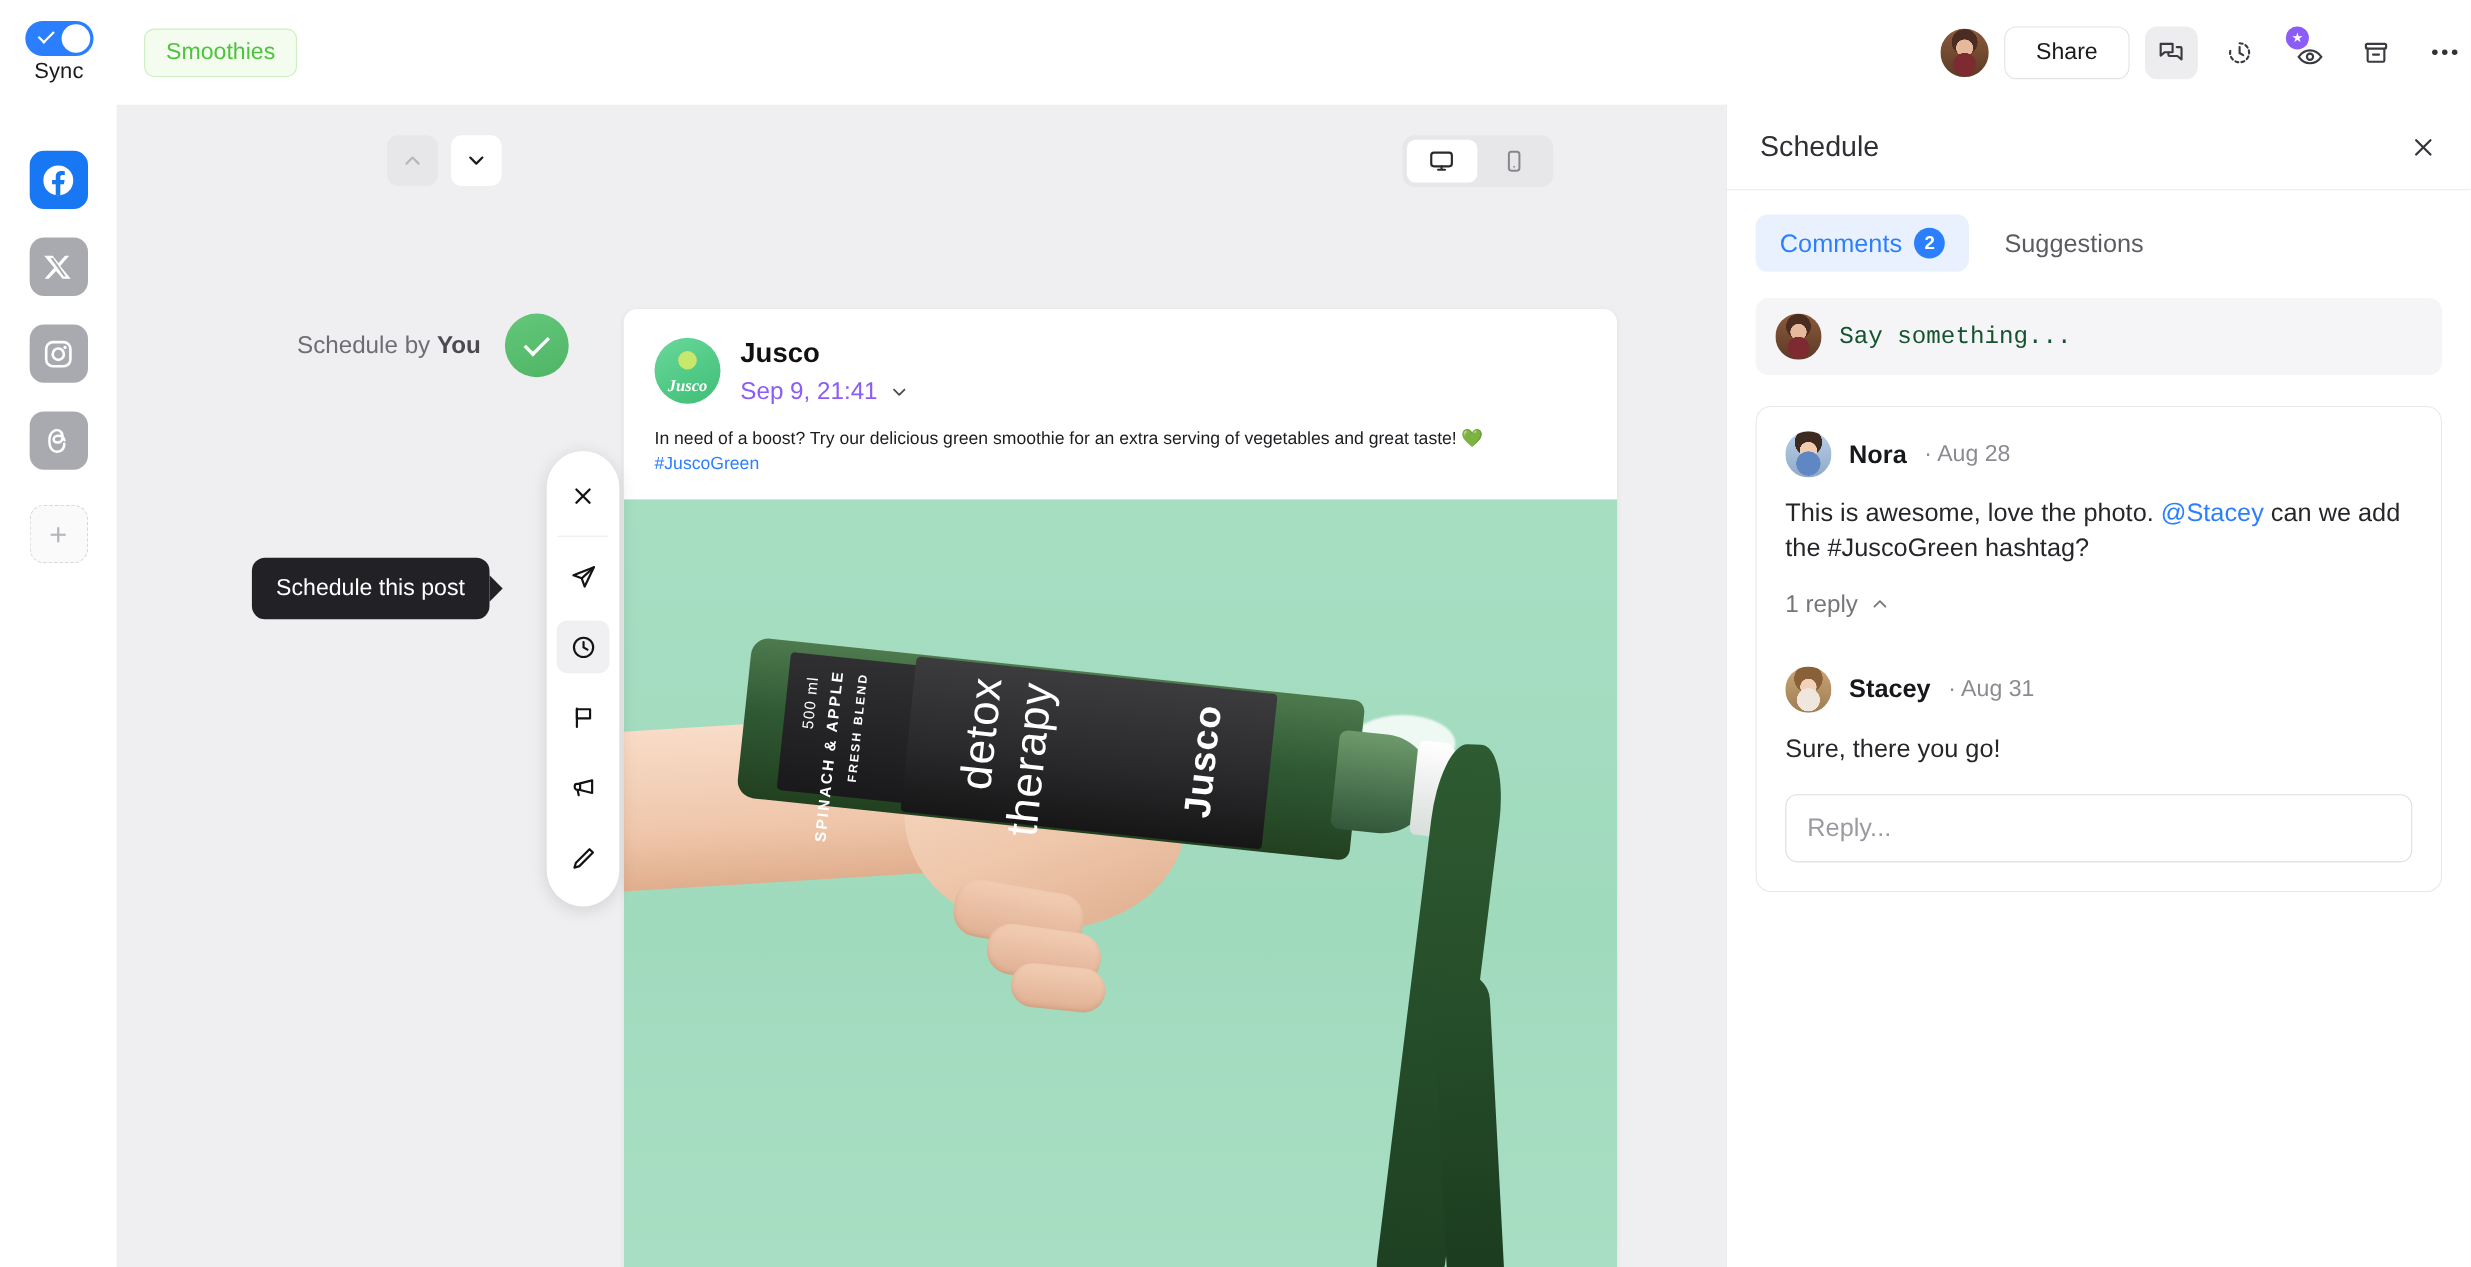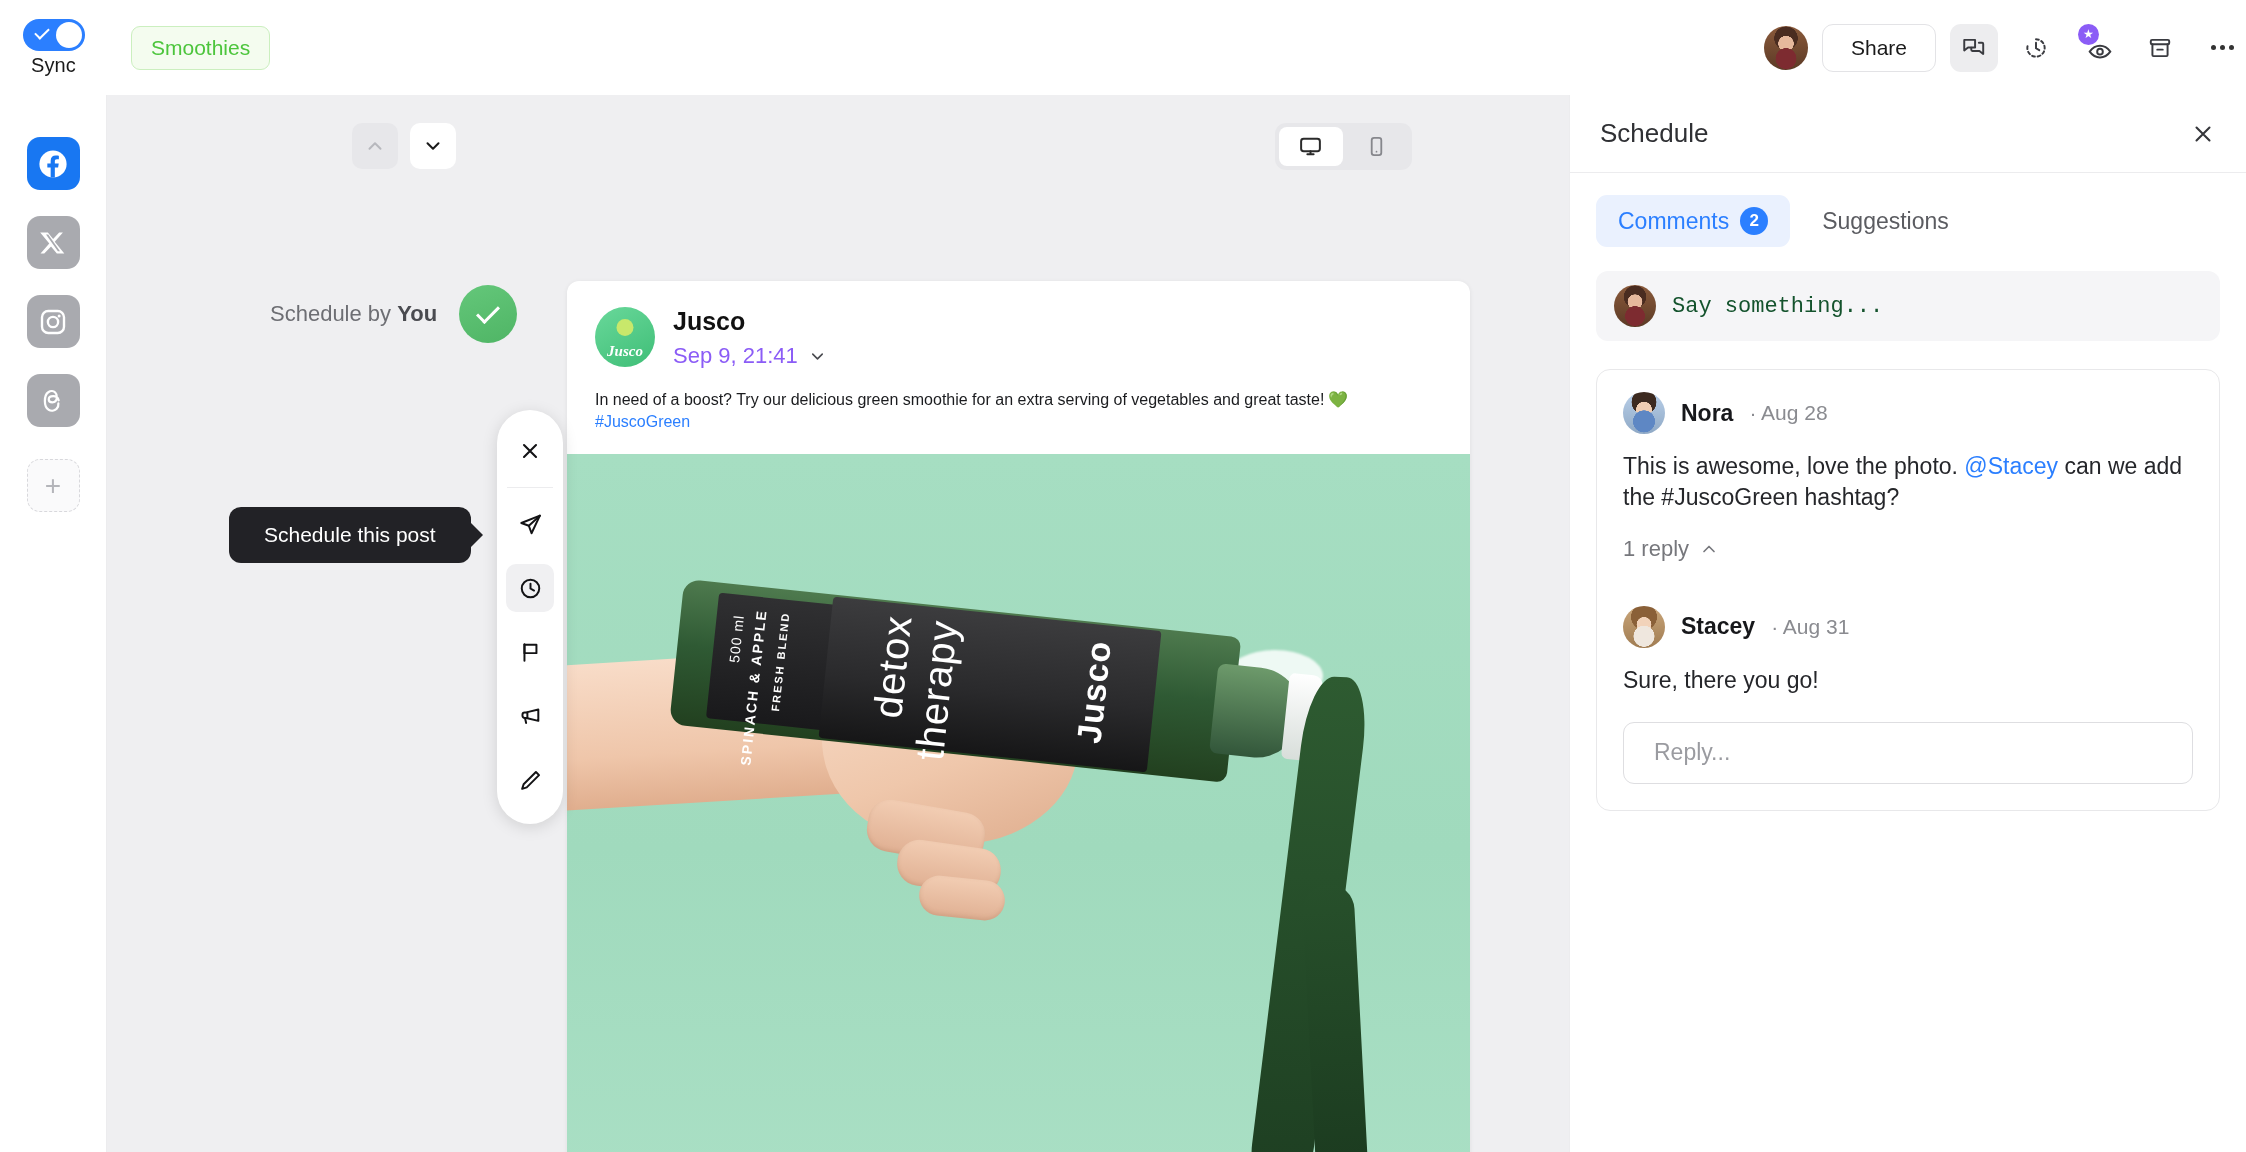--- a/index.html
+++ b/index.html
@@ -225,21 +225,21 @@
     cursor: pointer; border: none; background: transparent;
     color: #131315;
     margin: 8px 0;
   }
   .tool.active { background: #F0F0F2; }
 
   .tooltip {
     position: absolute; left: 122px; top: 412px;
     background: #222226; color: #fff;
     font-size: 21px;
-    padding: 16px 35px;
+    padding: 16px 22px;
     border-radius: 12px;
     white-space: nowrap;
     z-index: 21;
   }
   .tooltip:after {
     content: ""; position: absolute;
     right: -12px; top: 50%; transform: translateY(-50%);
     border: 12px solid transparent;
     border-left-color: #222226;
     border-right: 0;
@@ -472,21 +472,21 @@
     display: flex; align-items: center; gap: 10px;
     font-size: 22px; color: #76777C; cursor: pointer;
     background: none; border: none; font-family: inherit;
   }
   .reply-block { margin-top: 44px; }
   .reply-input {
     margin-top: 26px;
     width: 100%; height: 62px;
     border: 1px solid #DEDEE1;
     border-radius: 11px;
-    padding: 0 30px;
+    padding: 0 19px;
     font-size: 23px; color: #6d28d9;
     font-family: inherit;
     background: #fff;
   }
   .reply-input::placeholder { color: #9A9BA0; }
 
   
   .av-nora {
     width: 42px; height: 42px;
     background:

